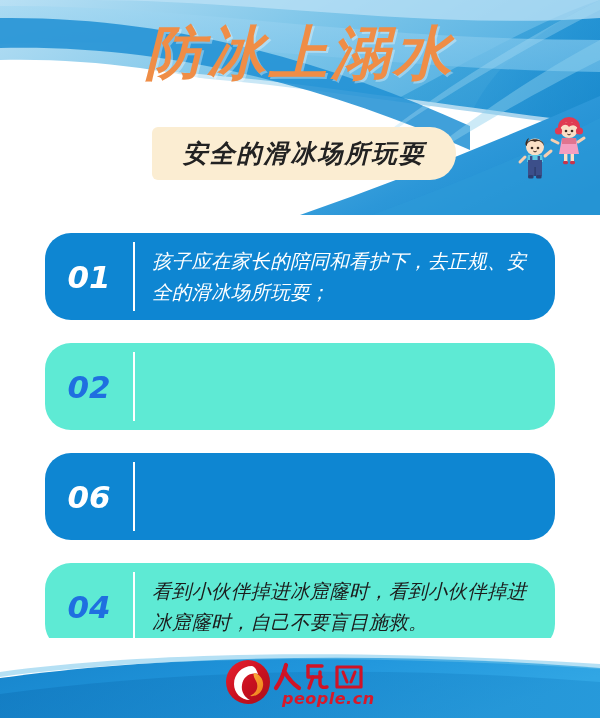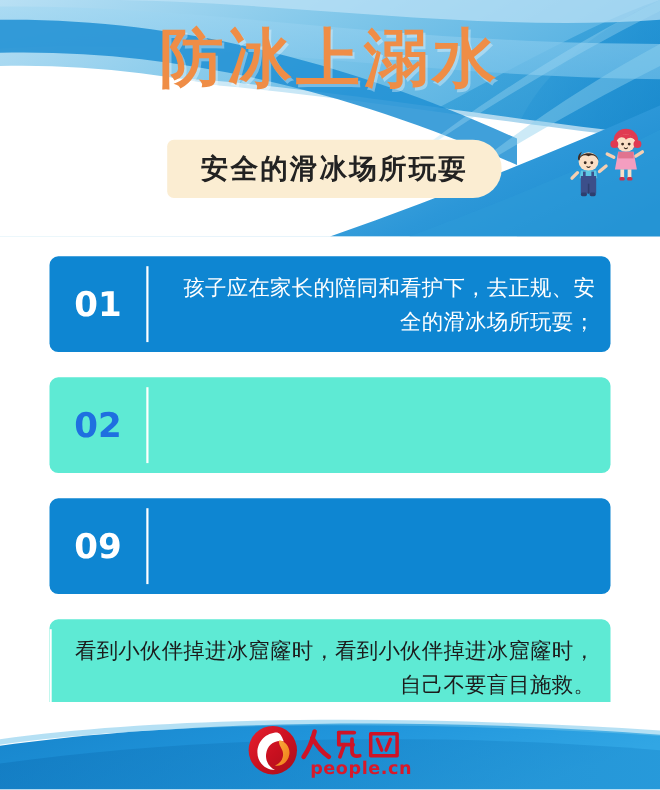--- a/index.html
+++ b/index.html
@@ -13,20 +13,21 @@
     font-family: "Liberation Sans", "DejaVu Sans", sans-serif;
     overflow: hidden;
   }
 
   #poster {
     position: relative;
     width: 600px;
     height: 718px;
     background: #ffffff;
     overflow: hidden;
+    font-style: italic;
   }
 
   
   .header-art {
     position: absolute;
     left: 0; top: 0;
     width: 600px;
     height: 215px;
     overflow: hidden;
   }
@@ -90,21 +91,21 @@
     position: absolute;
     left: 45px;
     top: 233px;
     width: 510px;
   }
   .card {
     position: relative;
     display: flex;
     align-items: stretch;
     height: 87px;
-    border-radius: 8px;
+    border-radius: 26px;
     margin-bottom: 23px;
     overflow: hidden;
   }
   .card-dark {
     background: #0e86d2;
   }
   .card-light {
     background: #5eead4;
   }
   .card-num {
@@ -131,21 +132,20 @@
 
   .card-text {
     flex: 1 1 auto;
     display: flex;
     align-items: center;
     padding: 0 14px 0 17px;
     font-size: 19.5px;
     line-height: 31px;
     letter-spacing: 0.2px;
     font-family: "DejaVu Sans", "Liberation Sans", sans-serif;
-    text-align: right;
   }
   .card-dark .card-text { color: #ffffff; }
   .card-light .card-text { color: #1c1c1c; }
 
   
   .footer-art {
     position: absolute;
     left: 0;
     bottom: 0;
     width: 600px;
@@ -287,25 +287,26 @@
       <div class="card-divider"></div>
       <div class="card-text">孩子应在家长的陪同和看护下，去正规、安全的滑冰场所玩耍；</div>
     </div>
 
     <div class="card card-light">
       <div class="card-num">02</div>
       <div class="card-divider"></div>
     </div>
 
     <div class="card card-dark">
-      <div class="card-num">09</div>
+      <div class="card-num">06</div>
       <div class="card-divider"></div>
     </div>
 
     <div class="card card-light">
+      <div class="card-num">04</div>
       <div class="card-divider"></div>
       <div class="card-text">看到小伙伴掉进冰窟窿时，看到小伙伴掉进冰窟窿时，自己不要盲目施救。</div>
     </div>
 
   </div>
 
   <div class="footer-art">
     <svg width="600" height="80" viewBox="0 0 600 80" xmlns="http://www.w3.org/2000/svg">
       <defs>
         <linearGradient id="fA" x1="0" y1="0" x2="1" y2="0.3">

